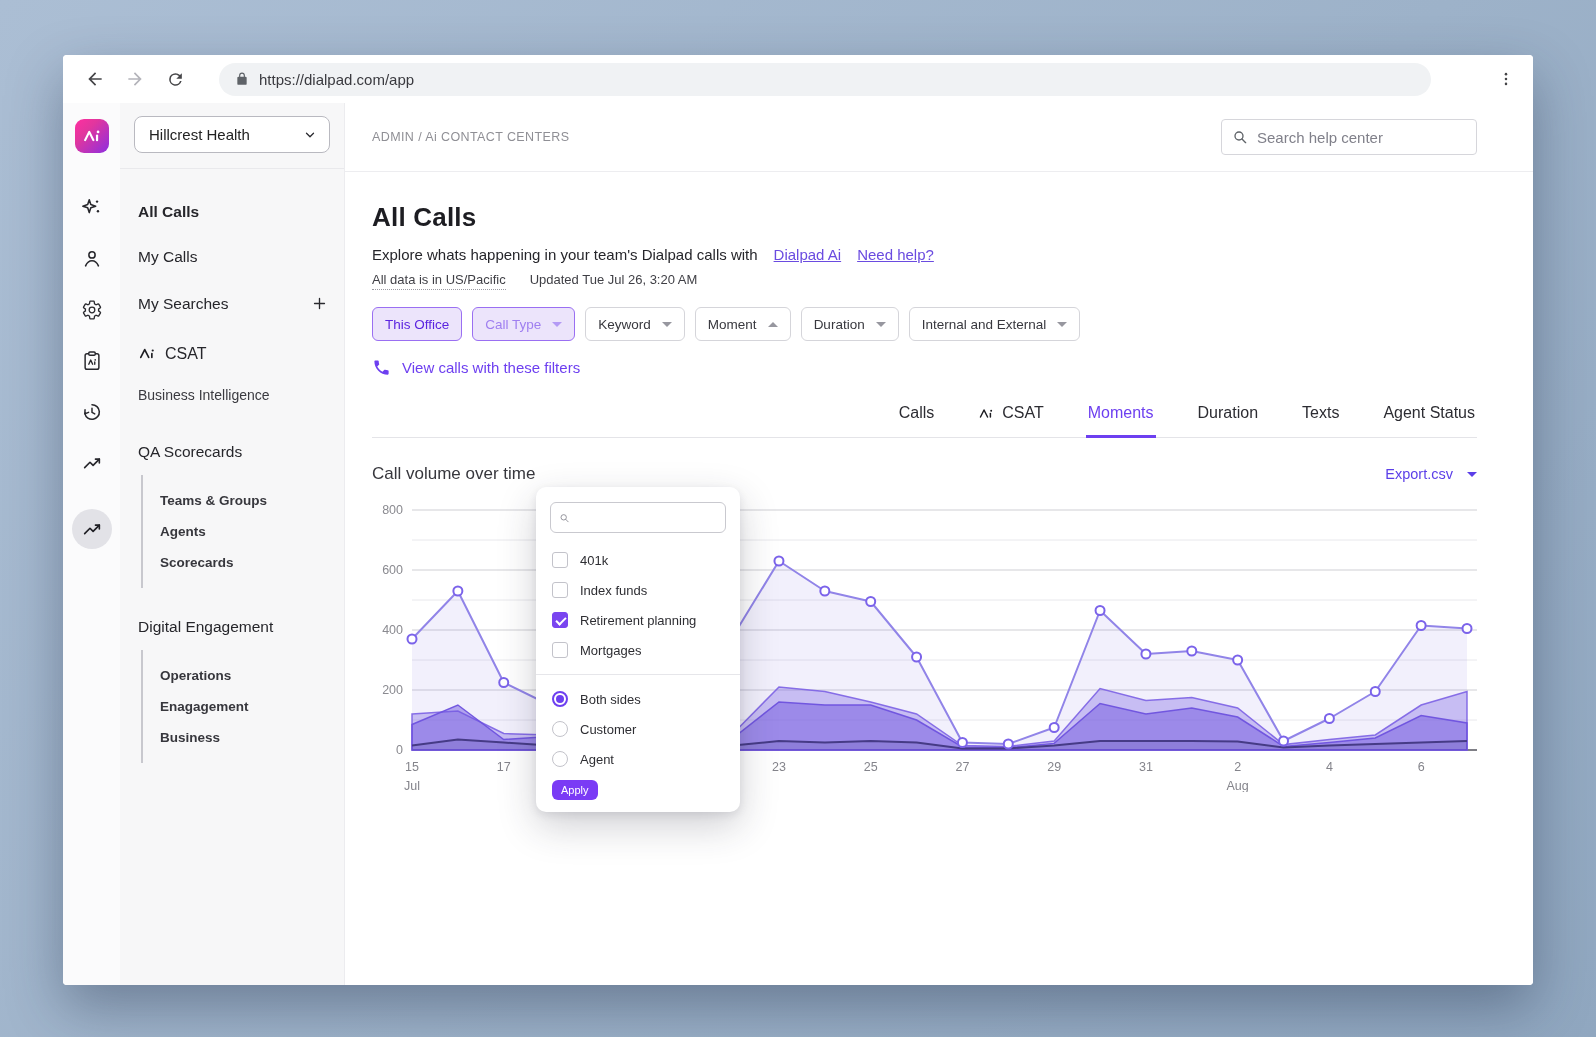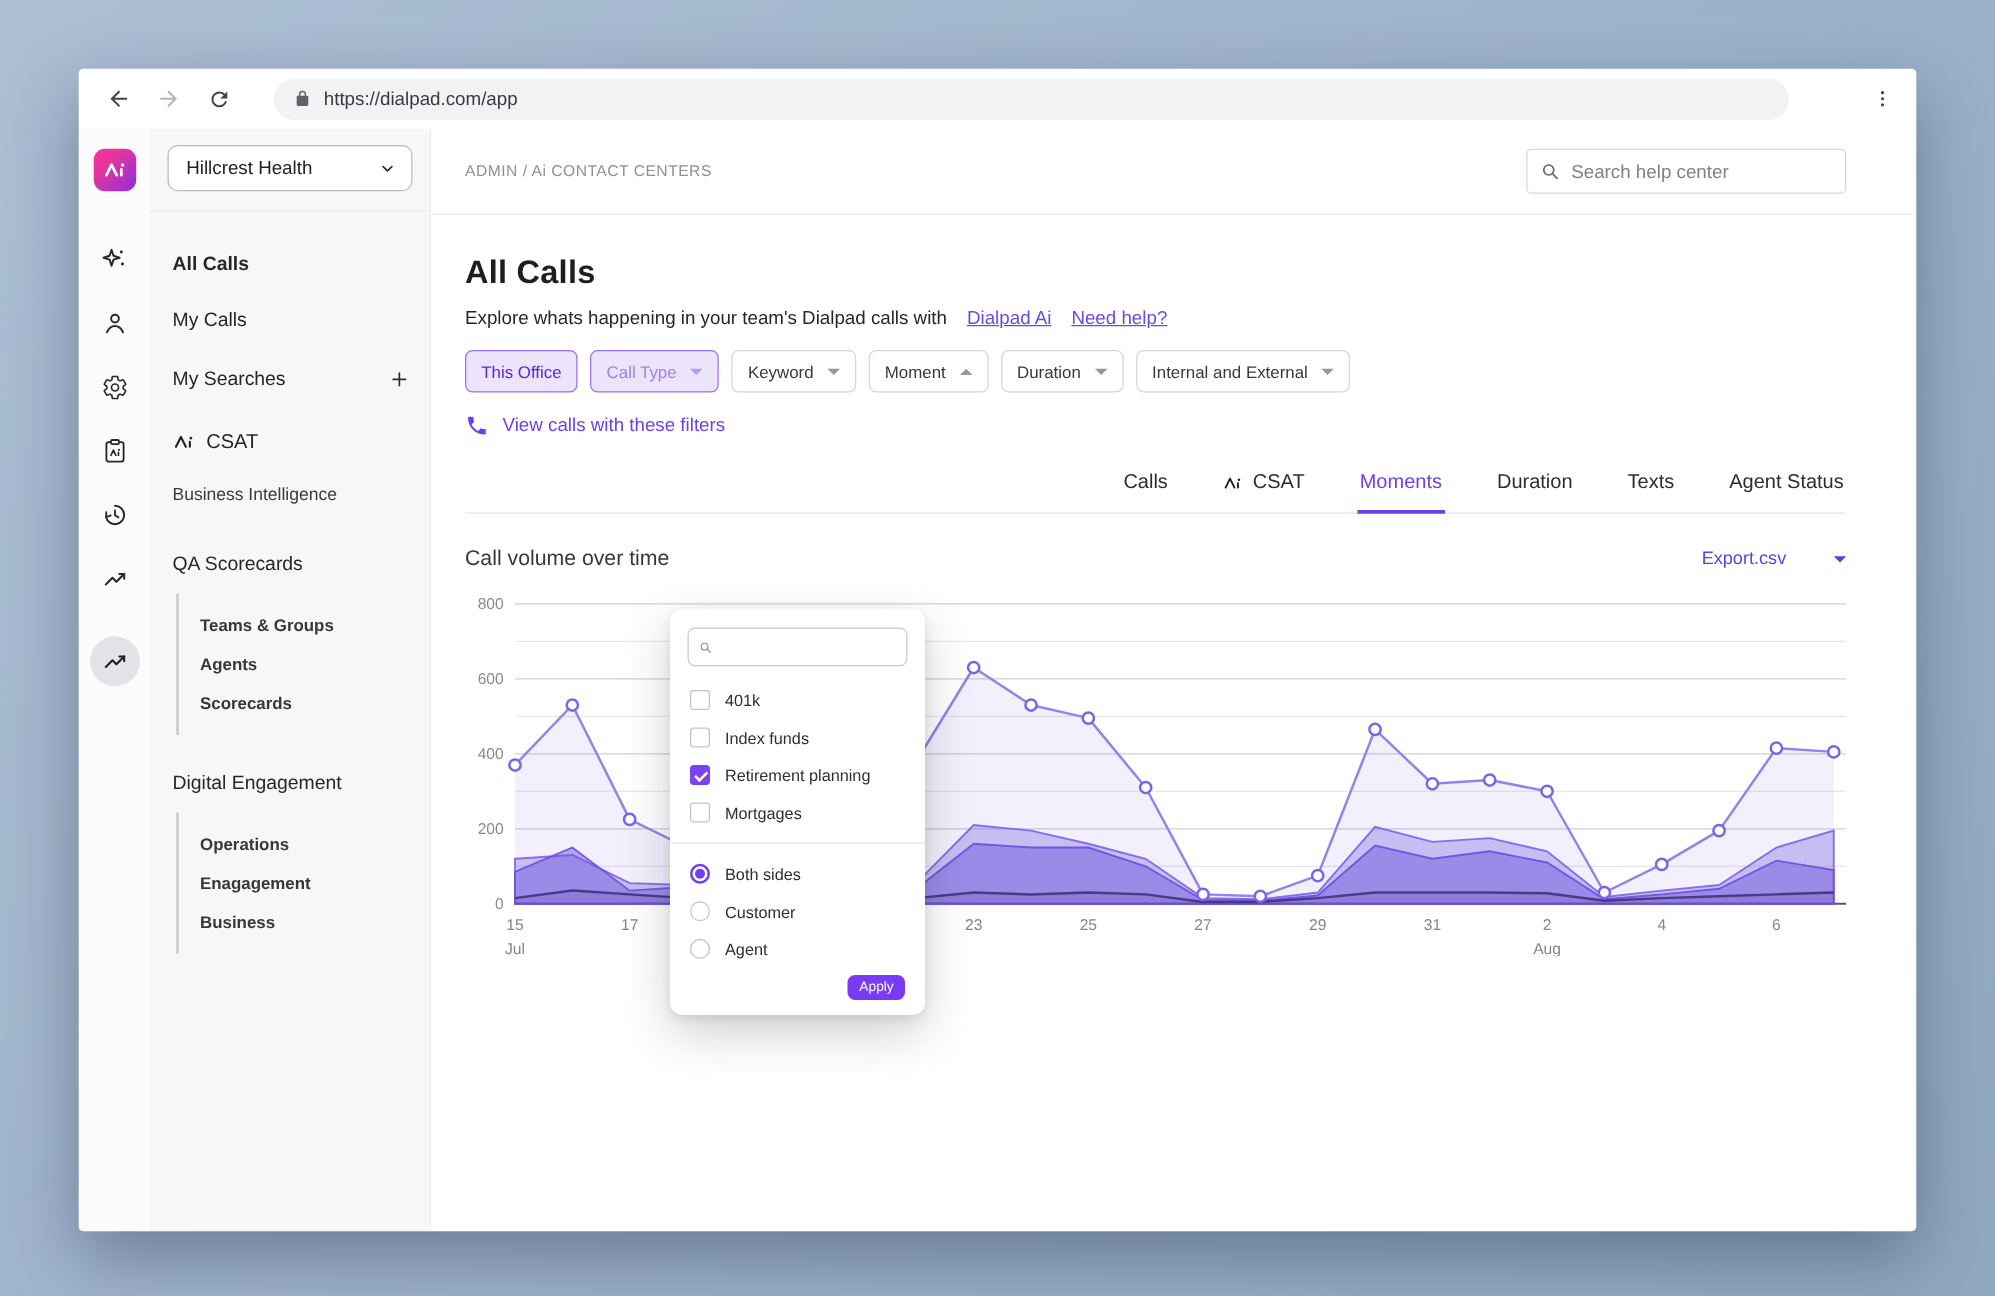--- a/index.html
+++ b/index.html
@@ -79,40 +79,40 @@
   .chip.sel .tri.down { border-top-color:#b49af5; }
   
   .view-calls { margin-top:17px; display:flex; align-items:center; gap:11px; color:#6d3ff0; font-size:15px; cursor:pointer; width:fit-content; }
   
   .tabs { margin-top:25px; display:flex; gap:40px; border-bottom:1px solid #e4e4e8;justify-content:flex-end; }
   .tab { display:flex; align-items:center; gap:7px; padding:2px 2px 13px; font-size:16px; color:#2c2c32; cursor:pointer; border-bottom:3px solid transparent; margin-bottom:-1px; }
   .tab.active { color:#6d3ff0; border-bottom-color:#6d3ff0; }
   
   .chart-head { margin-top:26px; display:flex; align-items:center; justify-content:space-between; }
   .chart-title { font-size:17px; color:#37373d; }
-  .export { display:flex; align-items:center; gap:27px; color:#5b3fe8; font-size:14.5px; cursor:pointer; }
+  .export { display:flex; align-items:center; gap:3px; color:#5b3fe8; font-size:14.5px; cursor:pointer; }
   .export .tri.down { border-top-color:#5b3fe8; }
   .chart-wrap { margin-top:12px; }
   
   .popup {
     position:absolute; left:191px; top:384px; width:204px; background:#fff; border-radius:10px;
     box-shadow:0 3px 8px rgba(40,40,60,.10), 0 14px 38px rgba(40,40,60,.22);
     padding:15px 0 12px; z-index:10;
   }
   .p-search { margin:0 14px 12px; height:31px; border:1px solid #c9c9cf; border-radius:6px; display:flex; align-items:center; padding:0 8px; }
   .p-search input { border:none; outline:none; width:100%; margin-left:6px; font-family:inherit; font-size:12px; background:transparent; }
   .p-row { display:flex; align-items:center; gap:12px; padding:7px 16px; font-size:13px; color:#2e2e33; cursor:pointer; }
   .cb { width:16px; height:16px; border:1px solid #c3c3ca; border-radius:3px; background:#fff; flex-shrink:0; position:relative; }
   .cb.checked { background:#7a45f0; border-color:#7a45f0; }
   .cb.checked::after { content:""; position:absolute; left:3px; top:4px; width:8px; height:4px; border-left:2px solid #fff; border-bottom:2px solid #fff; transform:rotate(-45deg); }
   .rd { width:16px; height:16px; border:1px solid #c3c3ca; border-radius:50%; background:#fff; flex-shrink:0; position:relative; }
   .rd.selected { border:2px solid #6d3ff0; }
   .rd.selected::after { content:""; position:absolute; left:2px; top:2px; width:8px; height:8px; border-radius:50%; background:#6d3ff0; }
   .p-divider { border:none; border-top:1px solid #e6e6ea; margin:9px 0; }
-  .apply-row { display:flex; justify-content:flex-end; padding:6px 16px 0; }
+  .apply-row { display:flex; padding:6px 16px 0; }
   .apply-btn { background:#7a3bf5; color:#fff; border:none; border-radius:6px; font-family:inherit; font-size:11px; padding:4px 9px; cursor:pointer; }
   svg { display:block; }
   text { font-family:"Liberation Sans", sans-serif; }
 </style>
 </head>
 <body>
 
 <div class="window">
 
   <div class="chrome">
@@ -261,20 +261,24 @@
           <input type="text" placeholder="Search help center" style="">
         </div>
       </div>
 
       <div class="content">
         <h1 class="page-title">All Calls</h1>
         <div class="subtitle">
           <span>Explore whats happening in your team's Dialpad calls with</span>
           <a class="purple-link">Dialpad Ai</a>
           <a class="purple-link">Need help?</a>
+        </div>
+        <div class="meta-row">
+          <span class="dotted">All data is in US/Pacific</span>
+          <span>Updated Tue Jul 26, 3:20 AM</span>
         </div>
 
         <div class="chips" id="chips">
             <button class="chip sel">
               <span>This Office</span>
             </button>
             <button class="chip sel muted-label">
               <span>Call Type</span>
               <span class="tri down"></span>
             </button>

